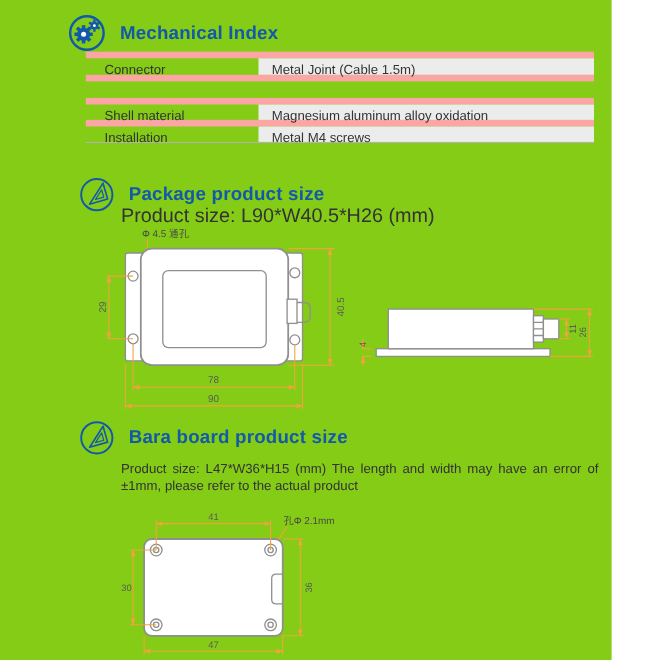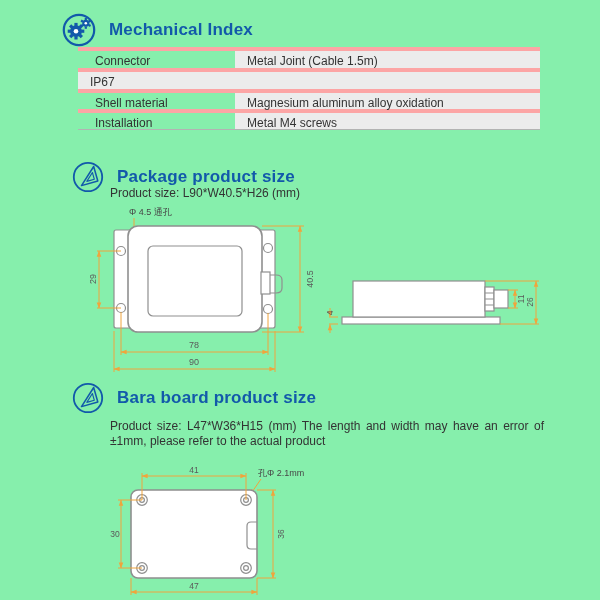--- a/index.html
+++ b/index.html
@@ -1,26 +1,26 @@
 <!DOCTYPE html>
 <html><head>
 <meta charset="utf-8">
 <style>
   *{margin:0;padding:0;box-sizing:border-box}
   html,body{width:600px;height:600px;background:#fff}
   body{font-family:"Liberation Sans",sans-serif}
-  .page{position:relative;width:600px;height:600px;background:#86efac;overflow:hidden}
+  .page{position:relative;width:556px;height:600px;background:#84cc16;overflow:hidden}
   .sec-header{position:absolute;display:flex;align-items:center;gap:13px}
   .sec-header h2{font-size:17px;font-weight:700;color:#1259aa;letter-spacing:.2px}
   .spec-table{position:absolute;left:78px;top:47px;width:462px}
-  .trow{display:flex;height:20.8px;border-top:4px solid #fca5a5}
+  .trow{display:flex;height:20.8px;border-top:6px solid #fca5a5}
   .trow:last-child{border-bottom:1px solid #b3b3b3}
   .tlabel{width:157px;padding-left:17px;font-size:12px;color:#333;line-height:20.8px;white-space:nowrap}
   .tvalue{flex:1;background:#ececec;padding-left:12px;font-size:12px;color:#333;line-height:20.8px;white-space:nowrap}
-  .subtitle{position:absolute;font-size:12px;color:#333}
+  .subtitle{position:absolute;font-size:18px;color:#333}
   .subtitle-block{position:absolute;font-size:12px;color:#333;line-height:15px;text-align:justify}
   .drawing{position:absolute}
   .outline{fill:#fff;stroke:#8f8f8f;stroke-width:1.2}
   .nf{fill:none}
   .thick{stroke-width:1.6}
   .dim{stroke:#f0a43c;stroke-width:1;fill:none}
   .dtext{font-size:9px;fill:#5a5a5a}
   .dtext8{font-size:8.5px;fill:#5a5a5a}
   .dlabel{font-size:9px;fill:#474747}
 </style>
@@ -57,21 +57,20 @@
     </svg>
     <h2>Mechanical Index</h2>
   </div>
 
   <div class="spec-table">
     <div class="trow">
       <div class="tlabel">Connector</div>
       <div class="tvalue">Metal Joint  (Cable 1.5m)</div>
     </div>
     <div class="trow">
-      <div class="tvalue">IP67</div>
     </div>
     <div class="trow">
       <div class="tlabel">Shell material</div>
       <div class="tvalue">Magnesium aluminum alloy oxidation</div>
     </div>
     <div class="trow">
       <div class="tlabel">Installation</div>
       <div class="tvalue">Metal M4 screws</div>
     </div>
   </div>

